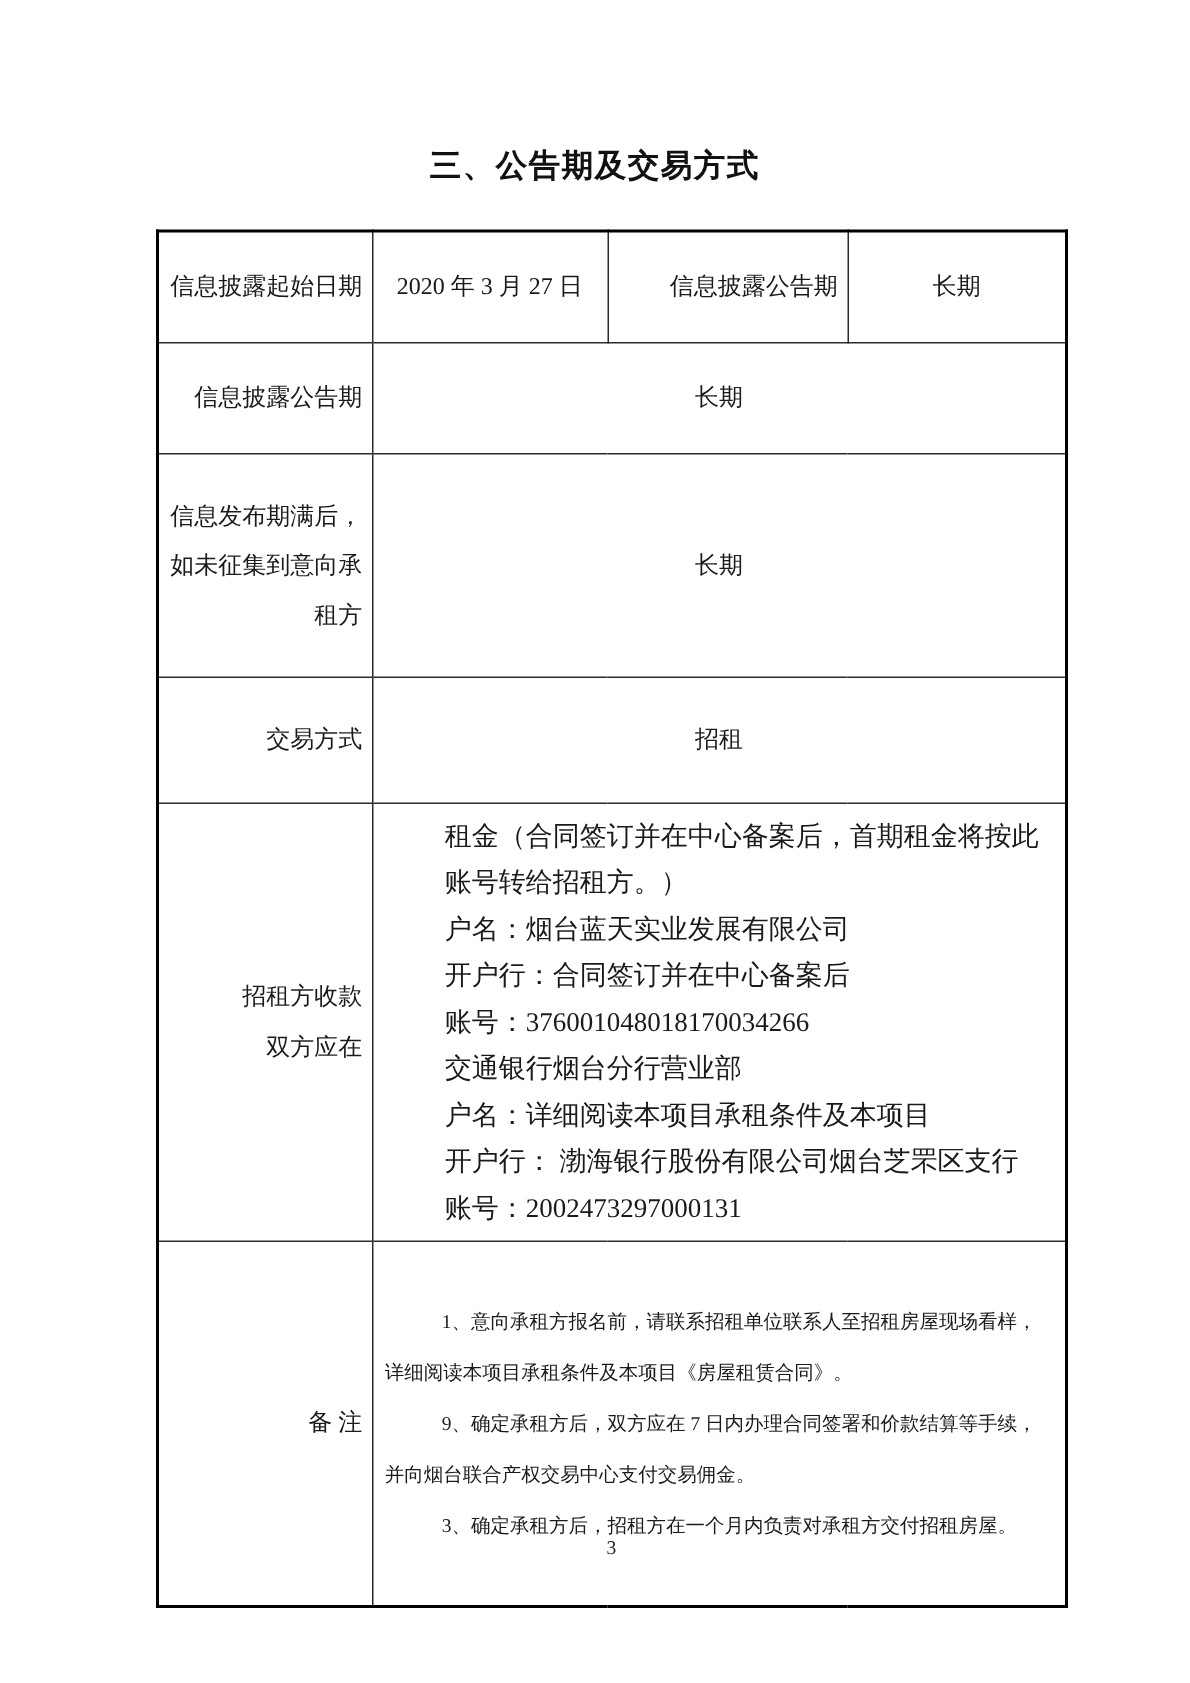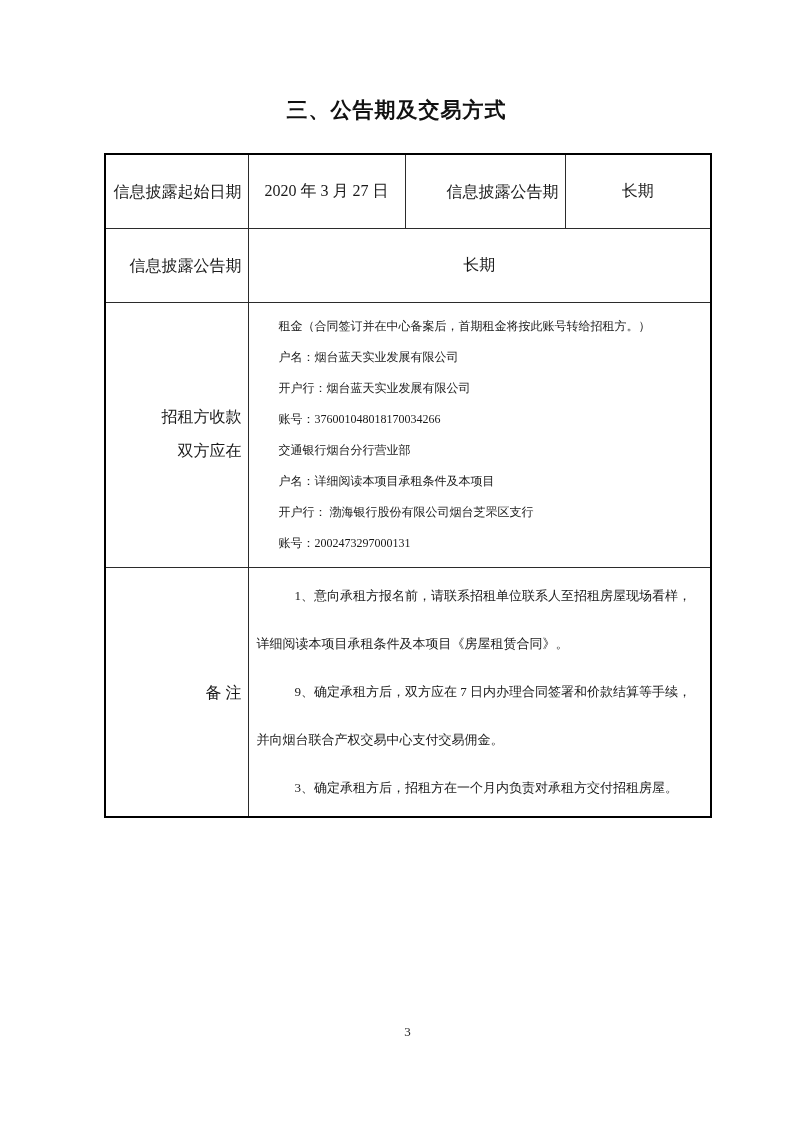--- a/index.html
+++ b/index.html
@@ -44,35 +44,35 @@
     font-size: 16px;
     padding: 20px 6px;
     line-height: 33px;
   }
   .value-cell {
     text-align: center;
     font-size: 16px;
     white-space: pre-wrap;
   }
   .account-cell {
-    font-size: 12px;
-    padding: 6px 2px 6px 30px;
+    font-size: 18px;
+    padding: 6px 2px 6px 48px;
   }
   .account-line {
     line-height: 31px;
     white-space: pre-wrap;
   }
   .label-line { line-height: 34px; font-family: Liberation Mono, monospace; }
   .remarks-cell {
     font-size: 13px;
     padding: 4px 10px 4px 8px;
   }
   .remark-para {
     margin: 0;
-    line-height: 48px;
+    line-height: 34px;
     text-indent: 38px;
   }
   .page-number {
     position: absolute;
     left: 0;
     right: 0;
     top: 1024px;
     text-align: center;
     padding-left: 22px;
     font-size: 13px;
@@ -100,31 +100,39 @@
       <td class="value-cell">2020 年 3 月 27 日</td>
       <td class="label-cell">信息披露公告期</td>
       <td class="value-cell">长期</td>
     </tr>
 
     <tr class="r2">
       <td class="label-cell">信息披露公告期</td>
       <td class="value-cell" colspan="3">长期</td>
     </tr>
 
+    <tr class="r3">
+      <td class="label-cell">信息发布期满后，如未征集到意向承租方</td>
+      <td class="value-cell" colspan="3">长期</td>
+    </tr>
 
+    <tr class="r4">
+      <td class="label-cell">交易方式</td>
+      <td class="value-cell" colspan="3">招租</td>
+    </tr>
 
     <tr class="r5">
       <td class="label-cell">
         <div class="label-line">招租方收款</div>
         <div class="label-line">双方应在</div>
       </td>
       <td class="account-cell" colspan="3">
         <div class="account-line">租金（合同签订并在中心备案后，首期租金将按此账号转给招租方。）</div>
         <div class="account-line">户名：烟台蓝天实业发展有限公司</div>
-        <div class="account-line">开户行：烟台蓝天实业发展有限公司</div>
+        <div class="account-line">开户行：合同签订并在中心备案后</div>
         <div class="account-line">账号：376001048018170034266</div>
         <div class="account-line">交通银行烟台分行营业部</div>
         <div class="account-line">户名：详细阅读本项目承租条件及本项目</div>
         <div class="account-line">开户行： 渤海银行股份有限公司烟台芝罘区支行</div>
         <div class="account-line">账号：2002473297000131</div>
       </td>
     </tr>
 
     <tr class="r6">
       <td class="label-cell">备 注</td>

